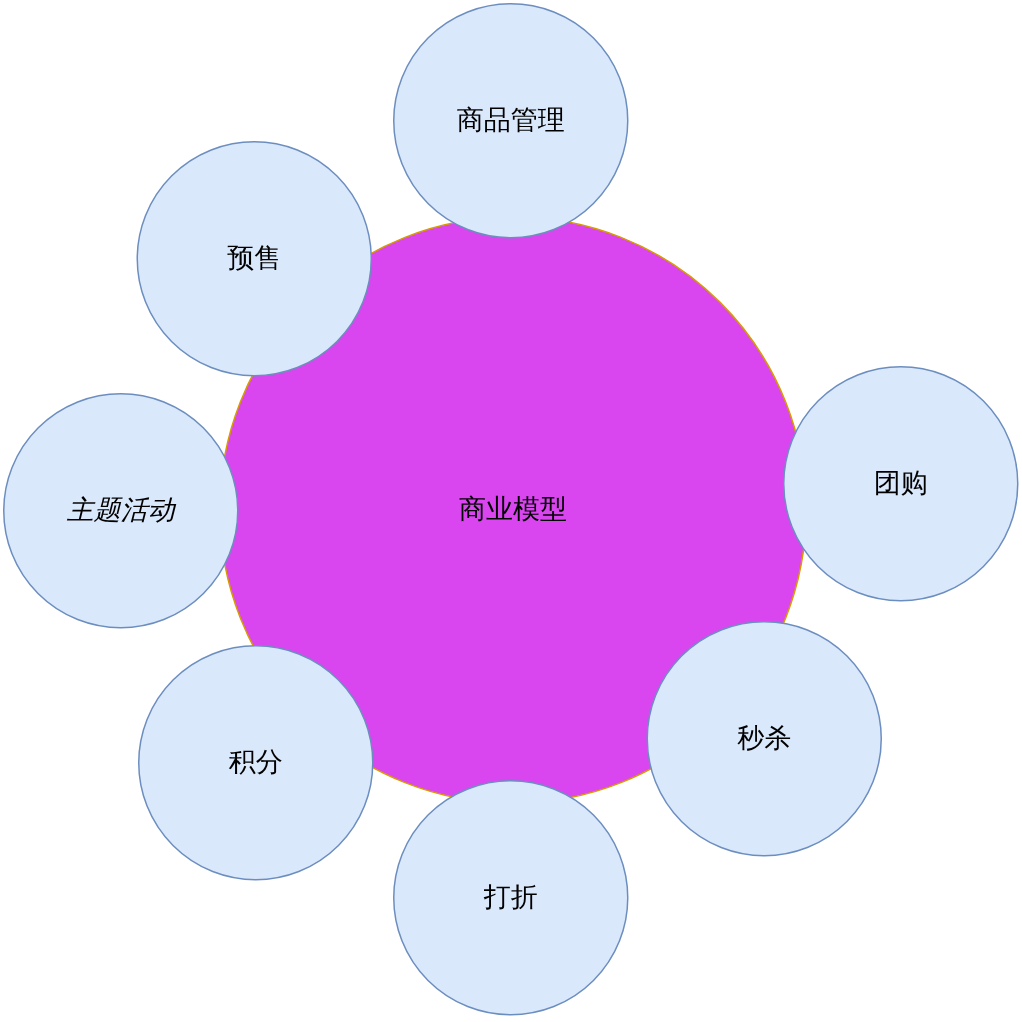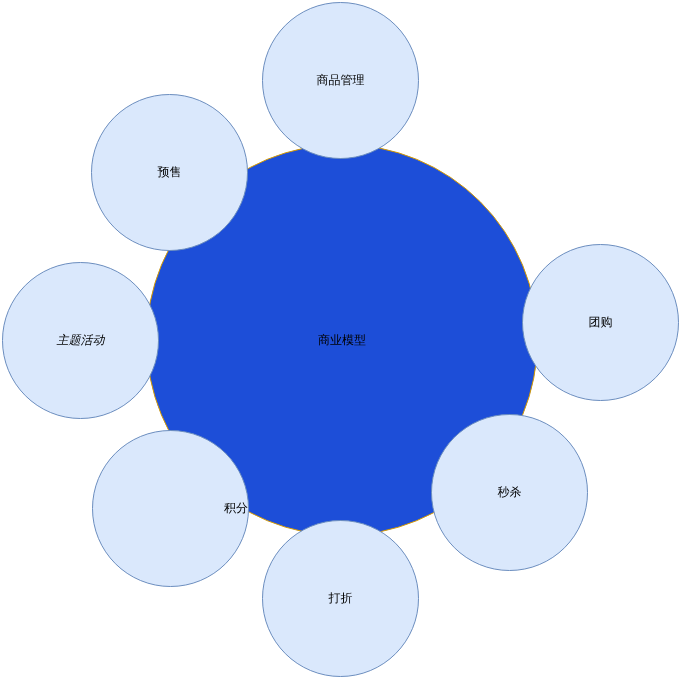--- a/index.html
+++ b/index.html
@@ -18,47 +18,47 @@
   .node {
     position: absolute;
     border-radius: 50%;
     display: flex;
     align-items: center;
     justify-content: center;
     box-sizing: border-box;
     text-align: center;
   }
   .node-label {
-    font-size: 12px;
+    font-size: 18px;
     color: #000000;
     line-height: 1.2;
     white-space: nowrap;
   }
   .center-node {
     left: 146px;
     top: 144px;
     width: 392px;
     height: 392px;
-    background: #1d4ed8;
+    background: #d946ef;
     border: 1px solid #d79b00;
     z-index: 1;
   }
   .satellite {
     width: 157px;
     height: 157px;
     background: #dae8fc;
     border: 1px solid #6c8ebf;
     z-index: 2;
   }
   .pos-top          { left: 262px; top: 2px; }
   .pos-top-right    { left: 432px; top: 93px; }
   .pos-right        { left: 522px; top: 244px; }
   .pos-bottom-right { left: 431px; top: 414px; }
   .pos-bottom       { left: 262px; top: 520px; }
-  .pos-bottom-left  { left: 92px;  top: 430px; justify-content: flex-end; }
+  .pos-bottom-left  { left: 92px;  top: 430px; }
   .pos-left         { left: 2px;   top: 262px; font-style: italic; }
   .pos-top-left     { left: 91px;  top: 94px; }
 </style>
 </head>
 <body>
 
 <div class="canvas">
 
   <div class="node center-node">
     <span class="node-label">商业模型</span>

